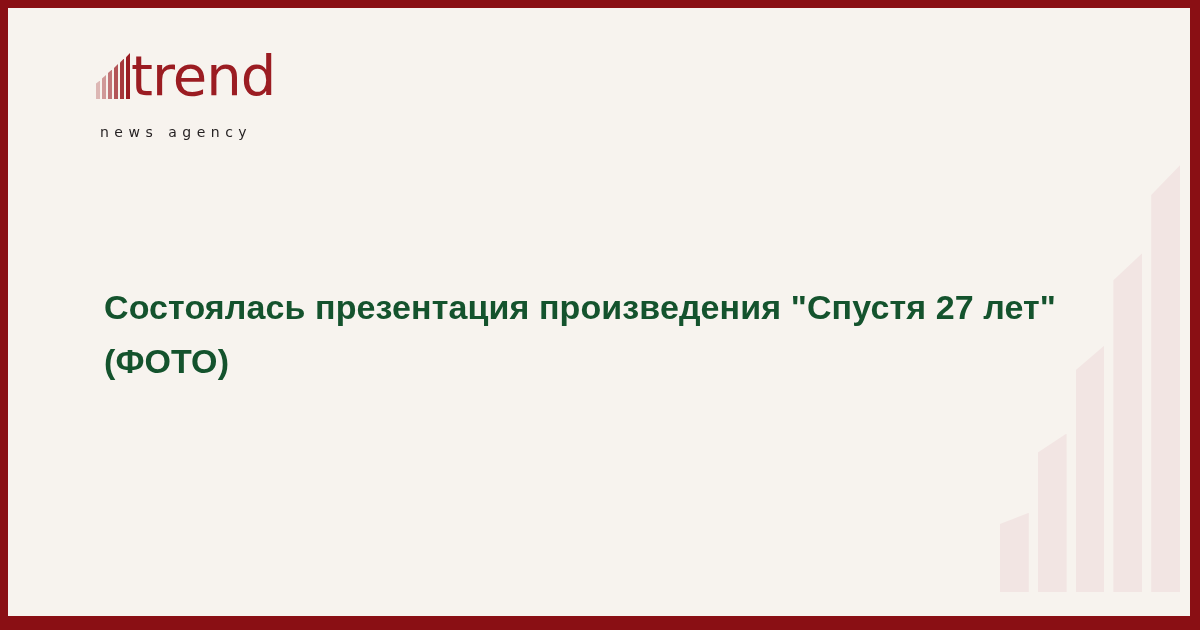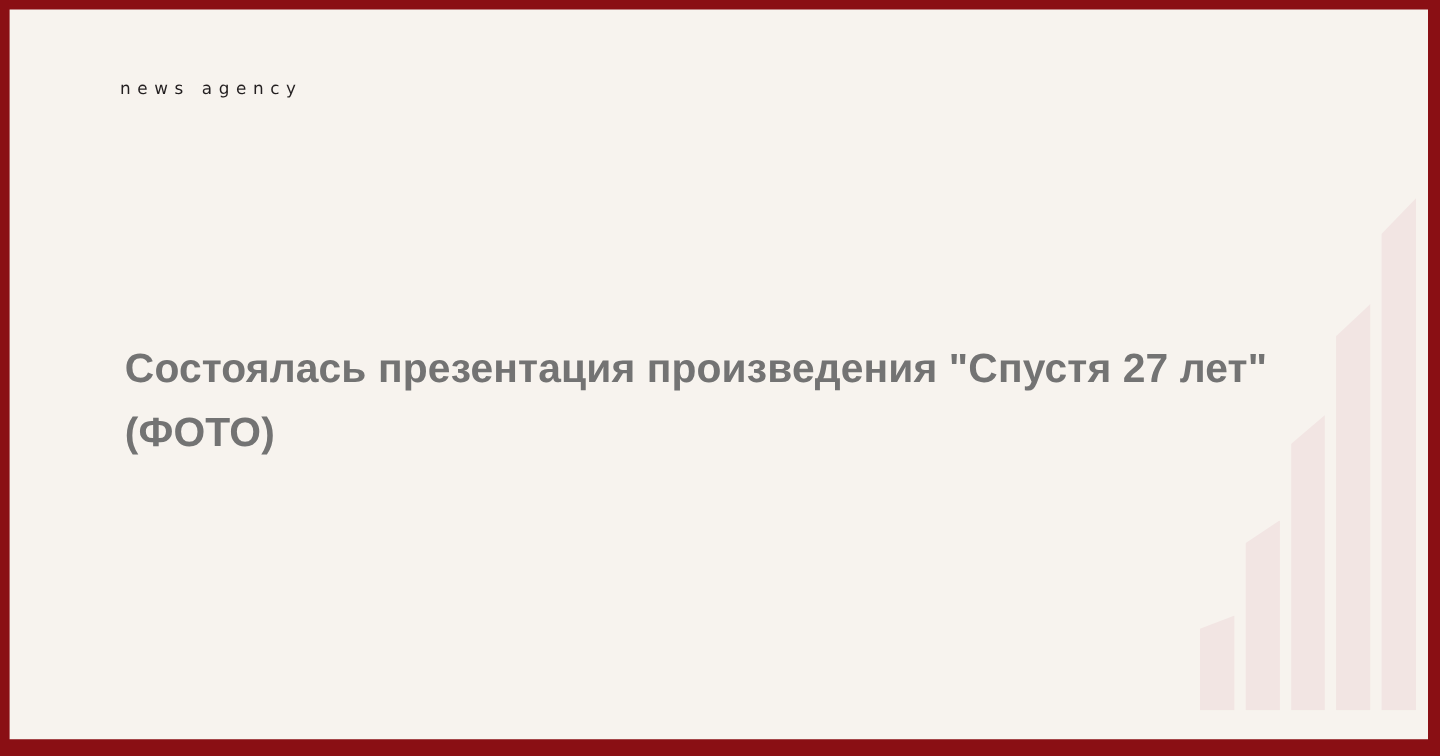--- a/index.html
+++ b/index.html
@@ -109,38 +109,49 @@
     position: absolute;
     left: 96px;
     top: 272px;
     width: 990px;
     z-index: 2;
     margin: 0;
     font-family: "Liberation Sans", "DejaVu Sans", sans-serif;
     font-size: 34px;
     line-height: 54px;
     font-weight: bold;
-    color: #737373;
+    color: #14532d;
     letter-spacing: 0.1px;
   }
 </style>
 </head>
 <body>
 
 <div class="card">
   <div class="inner">
 
     <div class="watermark">
       <div class="wm-bar b1"></div>
       <div class="wm-bar b2"></div>
       <div class="wm-bar b3"></div>
       <div class="wm-bar b4"></div>
       <div class="wm-bar b5"></div>
     </div>
 
     <div class="logo">
+      <div class="logo-top">
+        <span class="logo-mark">
+          <span class="lm m1"></span>
+          <span class="lm m2"></span>
+          <span class="lm m3"></span>
+          <span class="lm m4"></span>
+          <span class="lm m5"></span>
+          <span class="lm m6"></span>
+        </span>
+        <span class="logo-word">trend</span>
+      </div>
       <div class="logo-sub">news agency</div>
     </div>
 
     <h1 class="headline">Состоялась презентация произведения "Спустя 27 лет" (ФОТО)</h1>
 
   </div>
 </div>
 
 </body></html>

